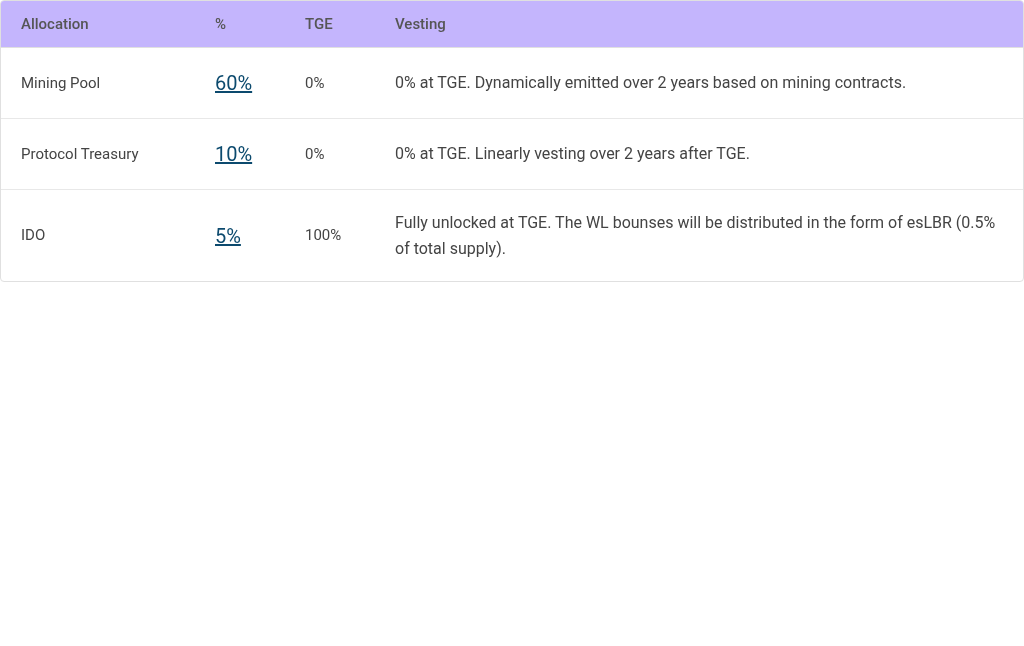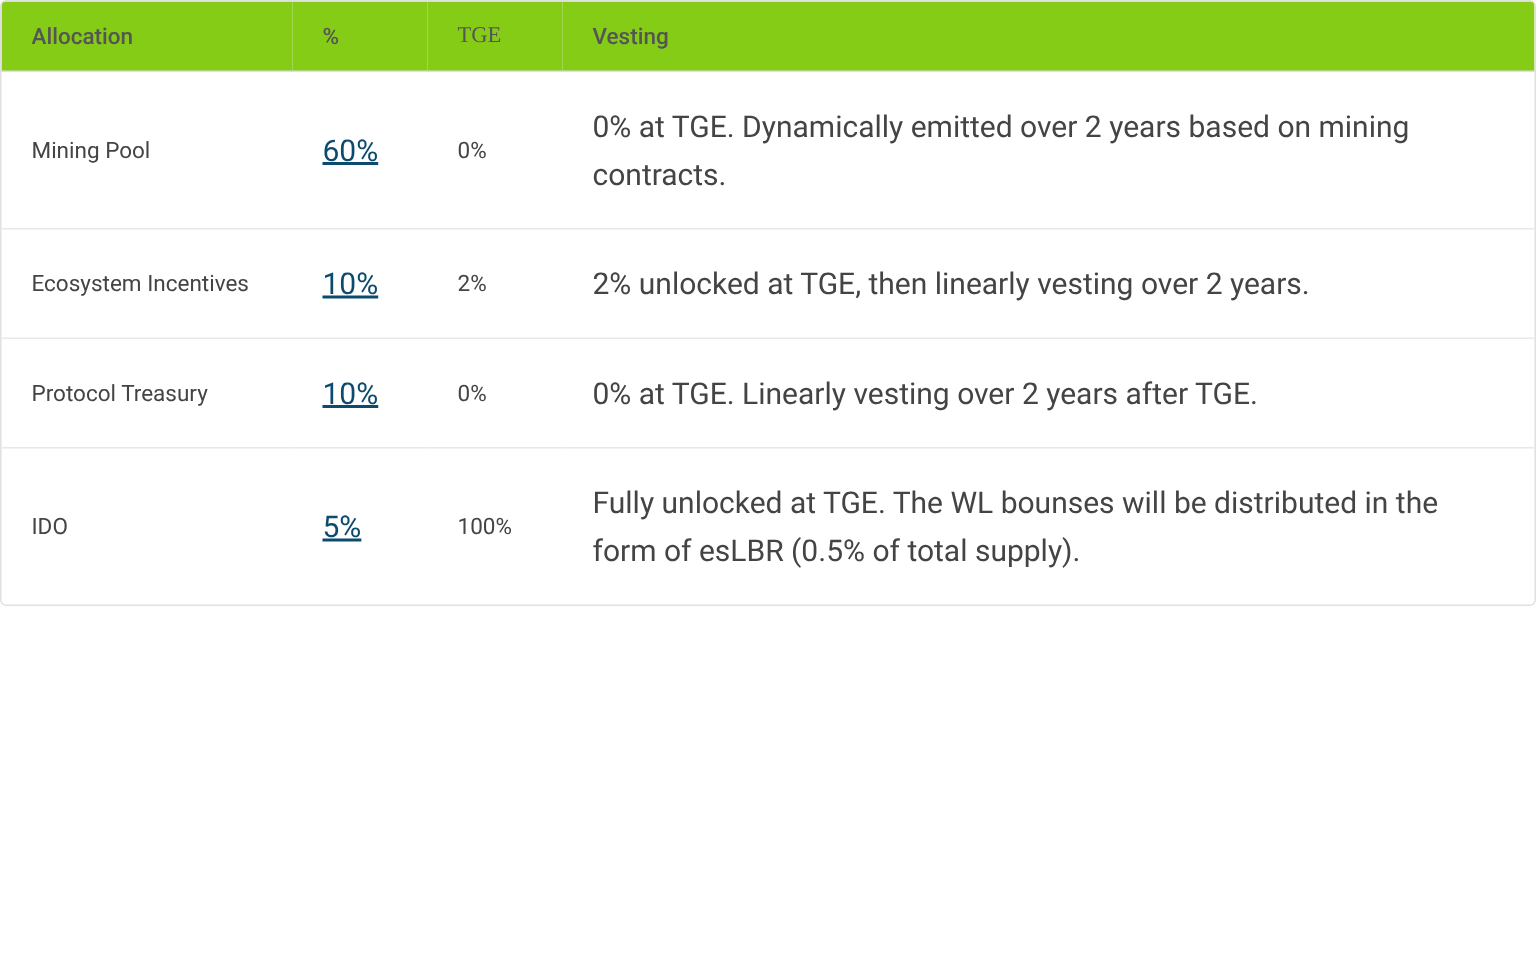--- a/index.html
+++ b/index.html
@@ -26,21 +26,21 @@
     }
 
     table {
       width: 100%;
       border-collapse: collapse;
       font-size: 15px;
       color: #333333;
     }
 
     thead tr {
-      background-color: #84cc16;
+      background-color: #c4b5fd;
       border-bottom: 1px solid #e0e0e0;
     }
 
     thead th {
       padding: 14px 20px;
       text-align: left;
       font-weight: 500;
       color: #555555;
       font-size: 15px;
     }
@@ -76,36 +76,35 @@
     }
 
     td.col-tge {
       width: 90px;
       font-size: 15px;
       color: #444444;
       vertical-align: middle;
     }
 
     td.col-vesting {
-      font-size: 20px;
+      font-size: 16px;
       color: #444444;
       line-height: 1.6;
     }
 
     th.col-allocation {
       width: 194px;
     }
 
     th.col-percent {
       width: 90px;
     }
 
     th.col-tge {
       width: 90px;
-      font-family: Liberation Serif, serif;
     }
   </style>
 </head>
 <body>
 
 <div class="table-container">
   <table>
     <thead>
       <tr>
         <th class="col-allocation">Allocation</th>
@@ -115,26 +114,20 @@
       </tr>
     </thead>
     <tbody id="table-body">
     <tr>
           <td class="col-allocation">Mining Pool</td>
           <td class="col-percent">60%</td>
           <td class="col-tge">0%</td>
           <td class="col-vesting">0% at TGE. Dynamically emitted over 2 years based on mining contracts.</td>
         </tr>
         <tr>
-          <td class="col-allocation">Ecosystem Incentives</td>
-          <td class="col-percent">10%</td>
-          <td class="col-tge">2%</td>
-          <td class="col-vesting">2% unlocked at TGE, then linearly vesting over 2 years.</td>
-        </tr>
-        <tr>
           <td class="col-allocation">Protocol Treasury</td>
           <td class="col-percent">10%</td>
           <td class="col-tge">0%</td>
           <td class="col-vesting">0% at TGE. Linearly vesting over 2 years after TGE.</td>
         </tr>
         <tr>
           <td class="col-allocation">IDO</td>
           <td class="col-percent">5%</td>
           <td class="col-tge">100%</td>
           <td class="col-vesting">Fully unlocked at TGE. The WL bounses will be distributed in the form of esLBR (0.5% of total supply).</td>

